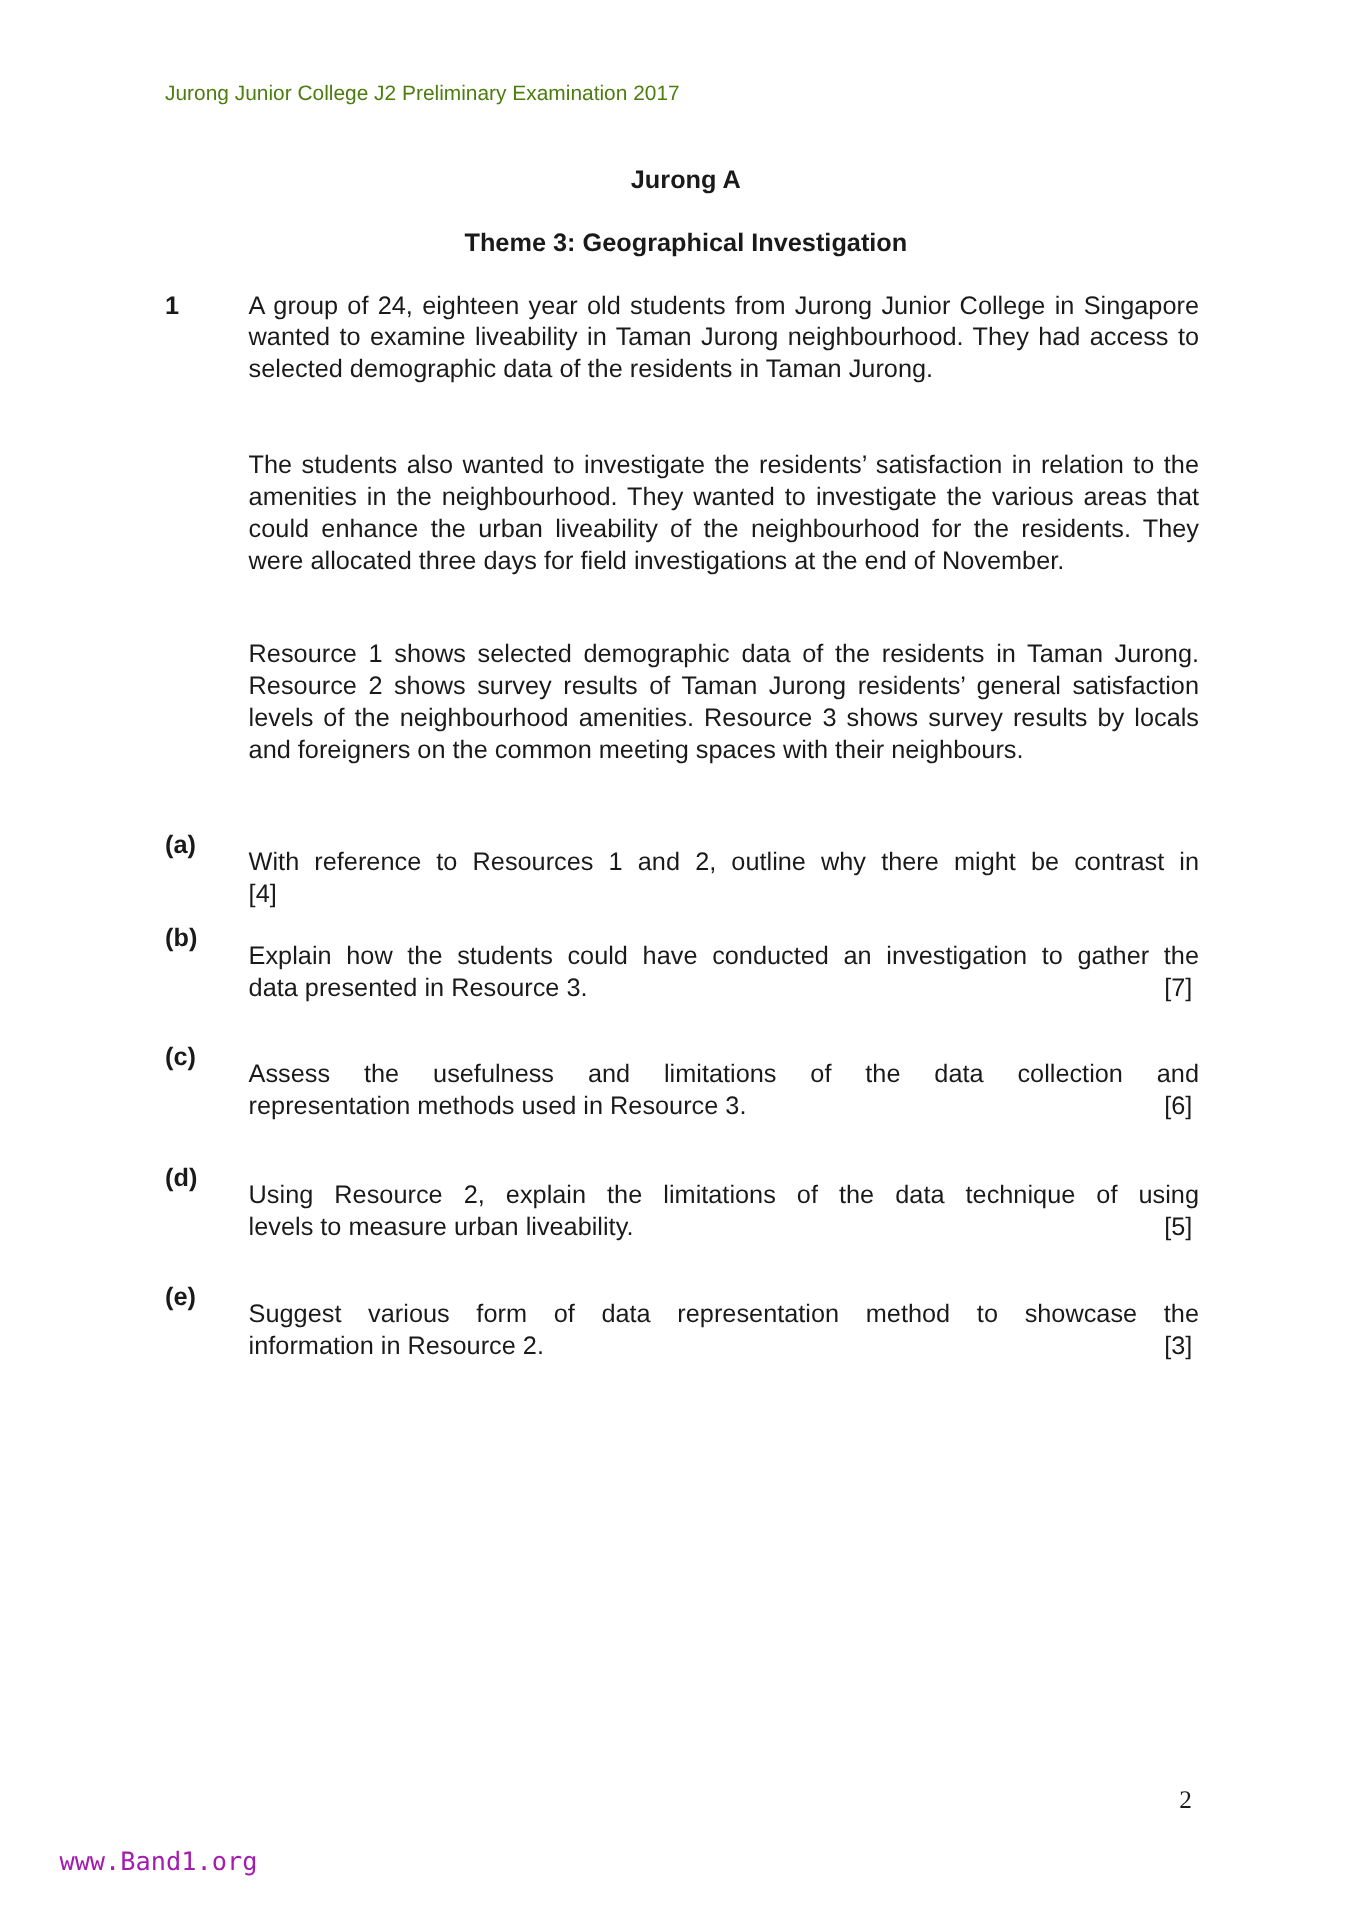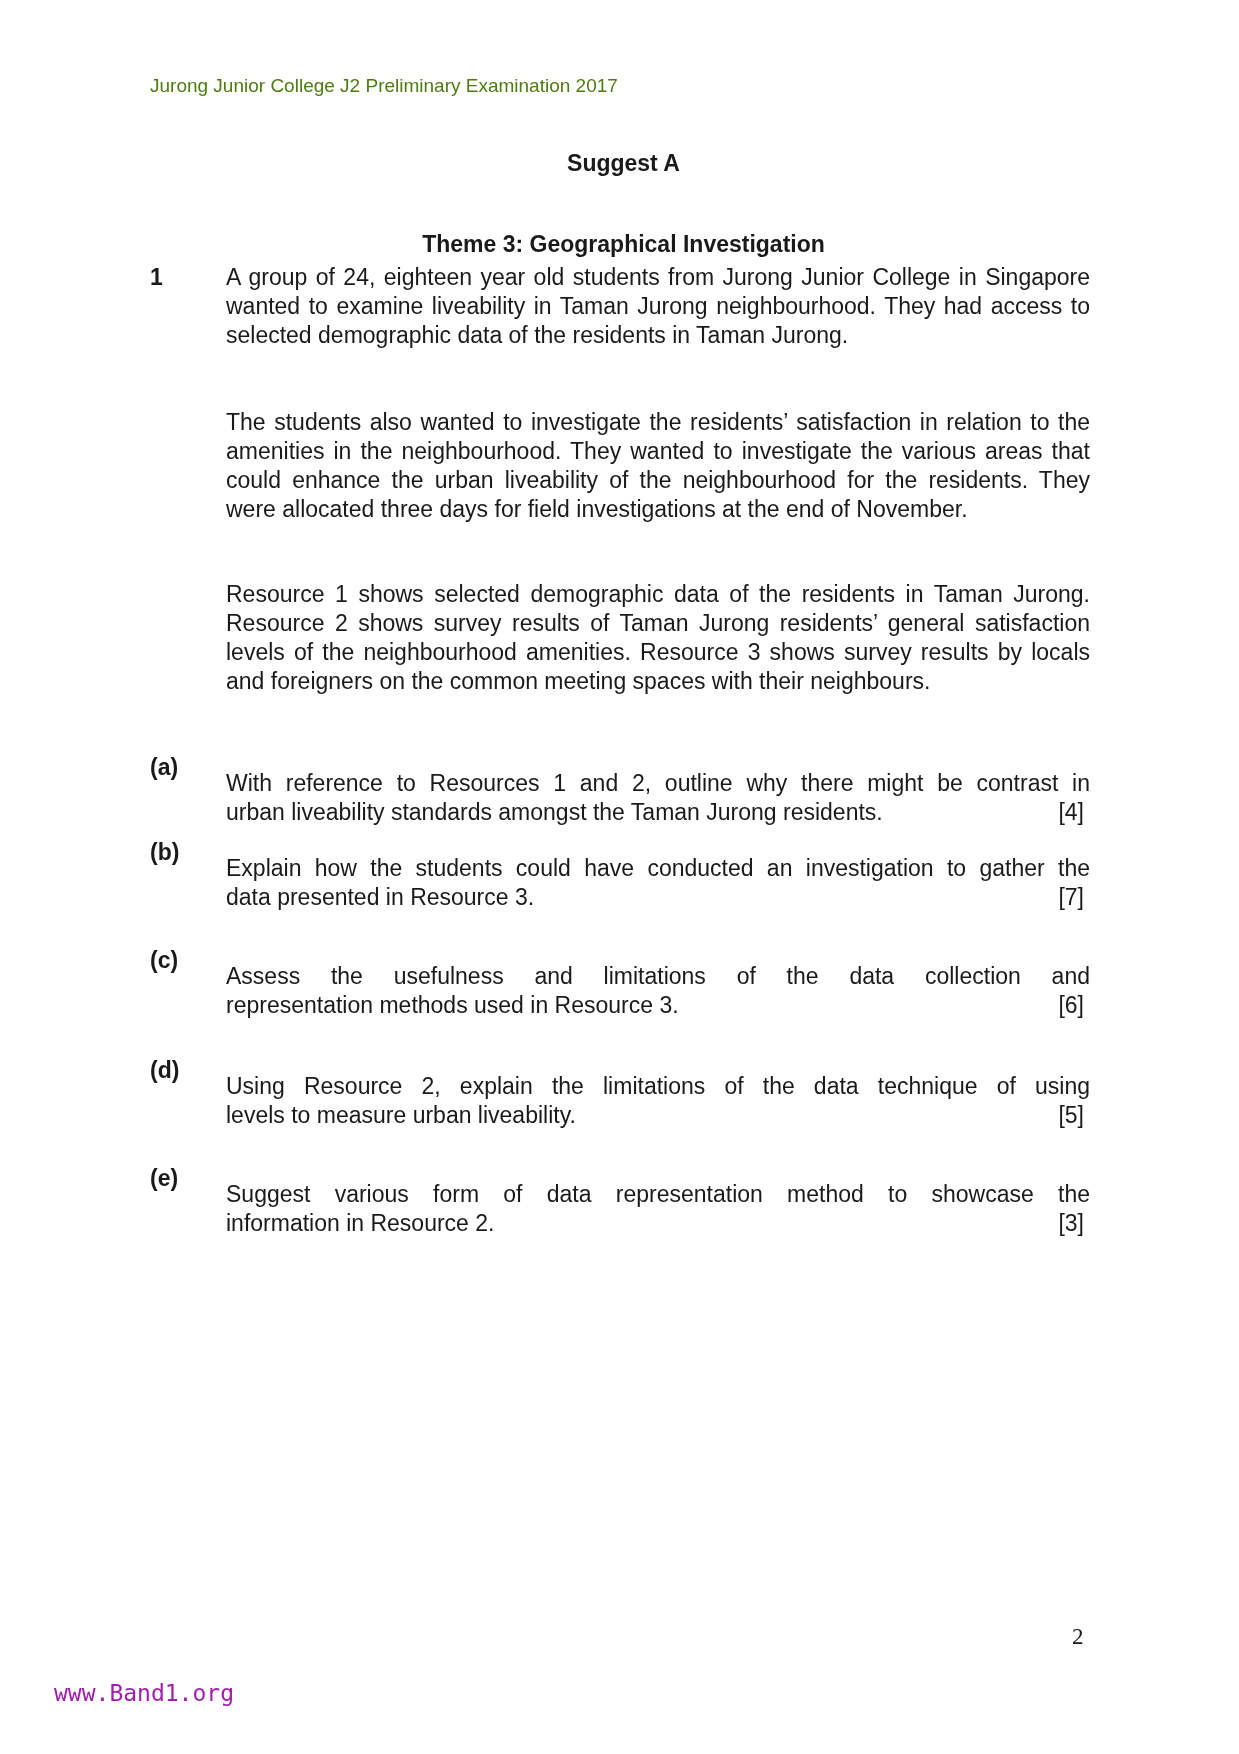--- a/index.html
+++ b/index.html
@@ -12,21 +12,21 @@
     font-size: 19px; color: #4d7c0f;
   }
   .section-title {
     position: absolute; left: 0; width: 1239px; text-align: center;
     font-weight: bold; font-size: 23px; top: 150px;
     padding-left: 8px; box-sizing: border-box;
   }
   .theme-title {
     position: absolute; left: 0; width: 1239px; text-align: center;
     font-weight: bold; font-size: 23px; top: 207px;
-    padding-left: 8px; box-sizing: border-box; margin-top: 24px;
+    padding-left: 8px; box-sizing: border-box;
   }
   .block { position: absolute; left: 150px; width: 940px; }
   .num {
     position: absolute; left: 0; top: 0; width: 60px;
     font-size: 23px; line-height: 29px; font-weight: bold;
   }
   .text {
     margin-left: 76px; width: 864px; font-size: 23px; line-height: 29px;
     text-align: justify; text-align-last: left;
   }
@@ -40,42 +40,41 @@
   .watermark {
     position: absolute; left: 54px; top: 1680px;
     font-family: "DejaVu Sans Mono", monospace; font-size: 23px; color: #a21caf;
   }
 </style>
 </head>
 <body>
 
 <div class="running-header">Jurong Junior College J2 Preliminary Examination 2017</div>
 
-<div class="section-title">Suggest A</div>
+<div class="section-title">Jurong A</div>
 <div class="theme-title">Theme 3: Geographical Investigation</div>
 
 <div class="block" style="top:263px;">
   <div class="num">1</div>
   <div class="text">A group of 24, eighteen year old students from Jurong Junior College in Singapore wanted to examine liveability in Taman Jurong neighbourhood. They had access to selected demographic data of the residents in Taman Jurong.</div>
 </div>
 
 <div class="block" style="top:408px;">
   <div class="text">The students also wanted to investigate the residents’ satisfaction in relation to the amenities in the neighbourhood. They wanted to investigate the various areas that could enhance the urban liveability of the neighbourhood for the residents. They were allocated three days for field investigations at the end of November.</div>
 </div>
 
 <div class="block" style="top:580px;">
   <div class="text">Resource 1 shows selected demographic data of the residents in Taman Jurong. Resource 2 shows survey results of Taman Jurong residents’ general satisfaction levels of the neighbourhood amenities. Resource 3 shows survey results by locals and foreigners on the common meeting spaces with their neighbours.</div>
 </div>
 
 <div class="block" style="top:753px;">
   <div class="num">(a)</div>
   <div class="text">
     <div class="justify-last">With reference to Resources 1 and 2, outline why there might be contrast in</div>
     <div class="q-line">
-      <span>urban liveability standards amongst the Taman Jurong residents.</span>
       <span class="marks">[4]</span>
     </div>
   </div>
 </div>
 
 <div class="block" style="top:838px;">
   <div class="num">(b)</div>
   <div class="text">
     <div class="justify-last">Explain how the students could have conducted an investigation to gather the</div>
     <div class="q-line">

